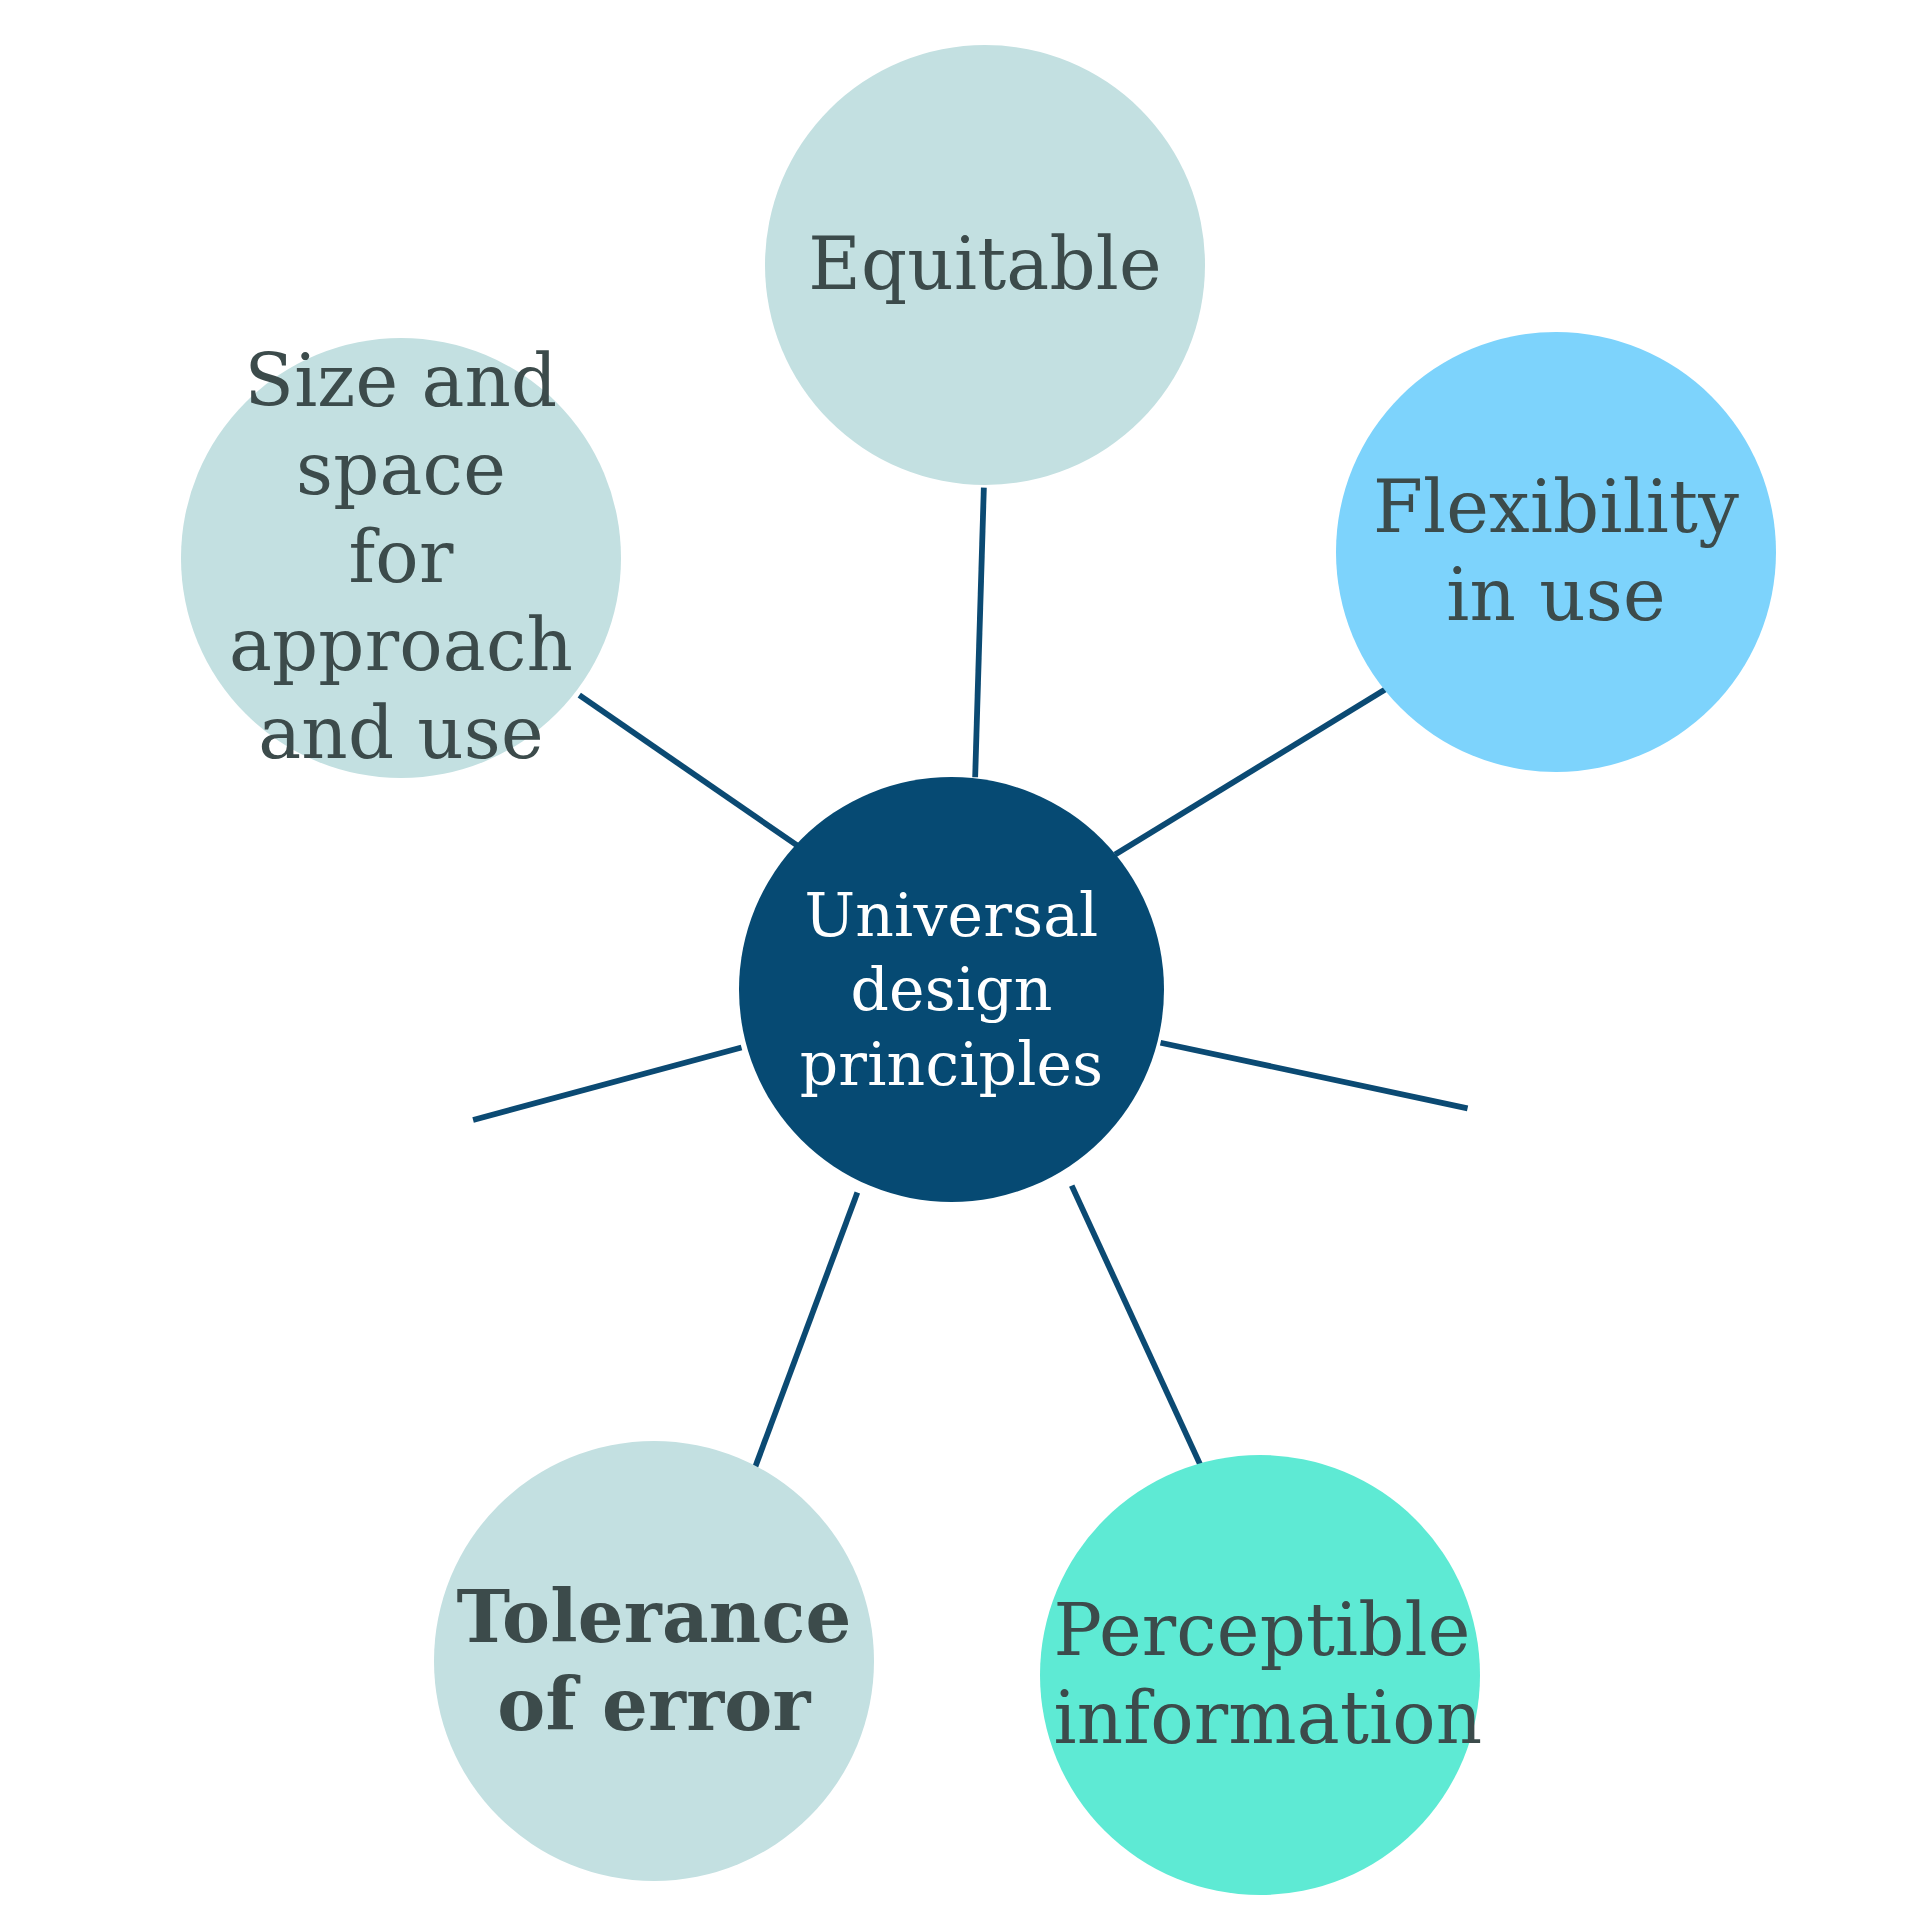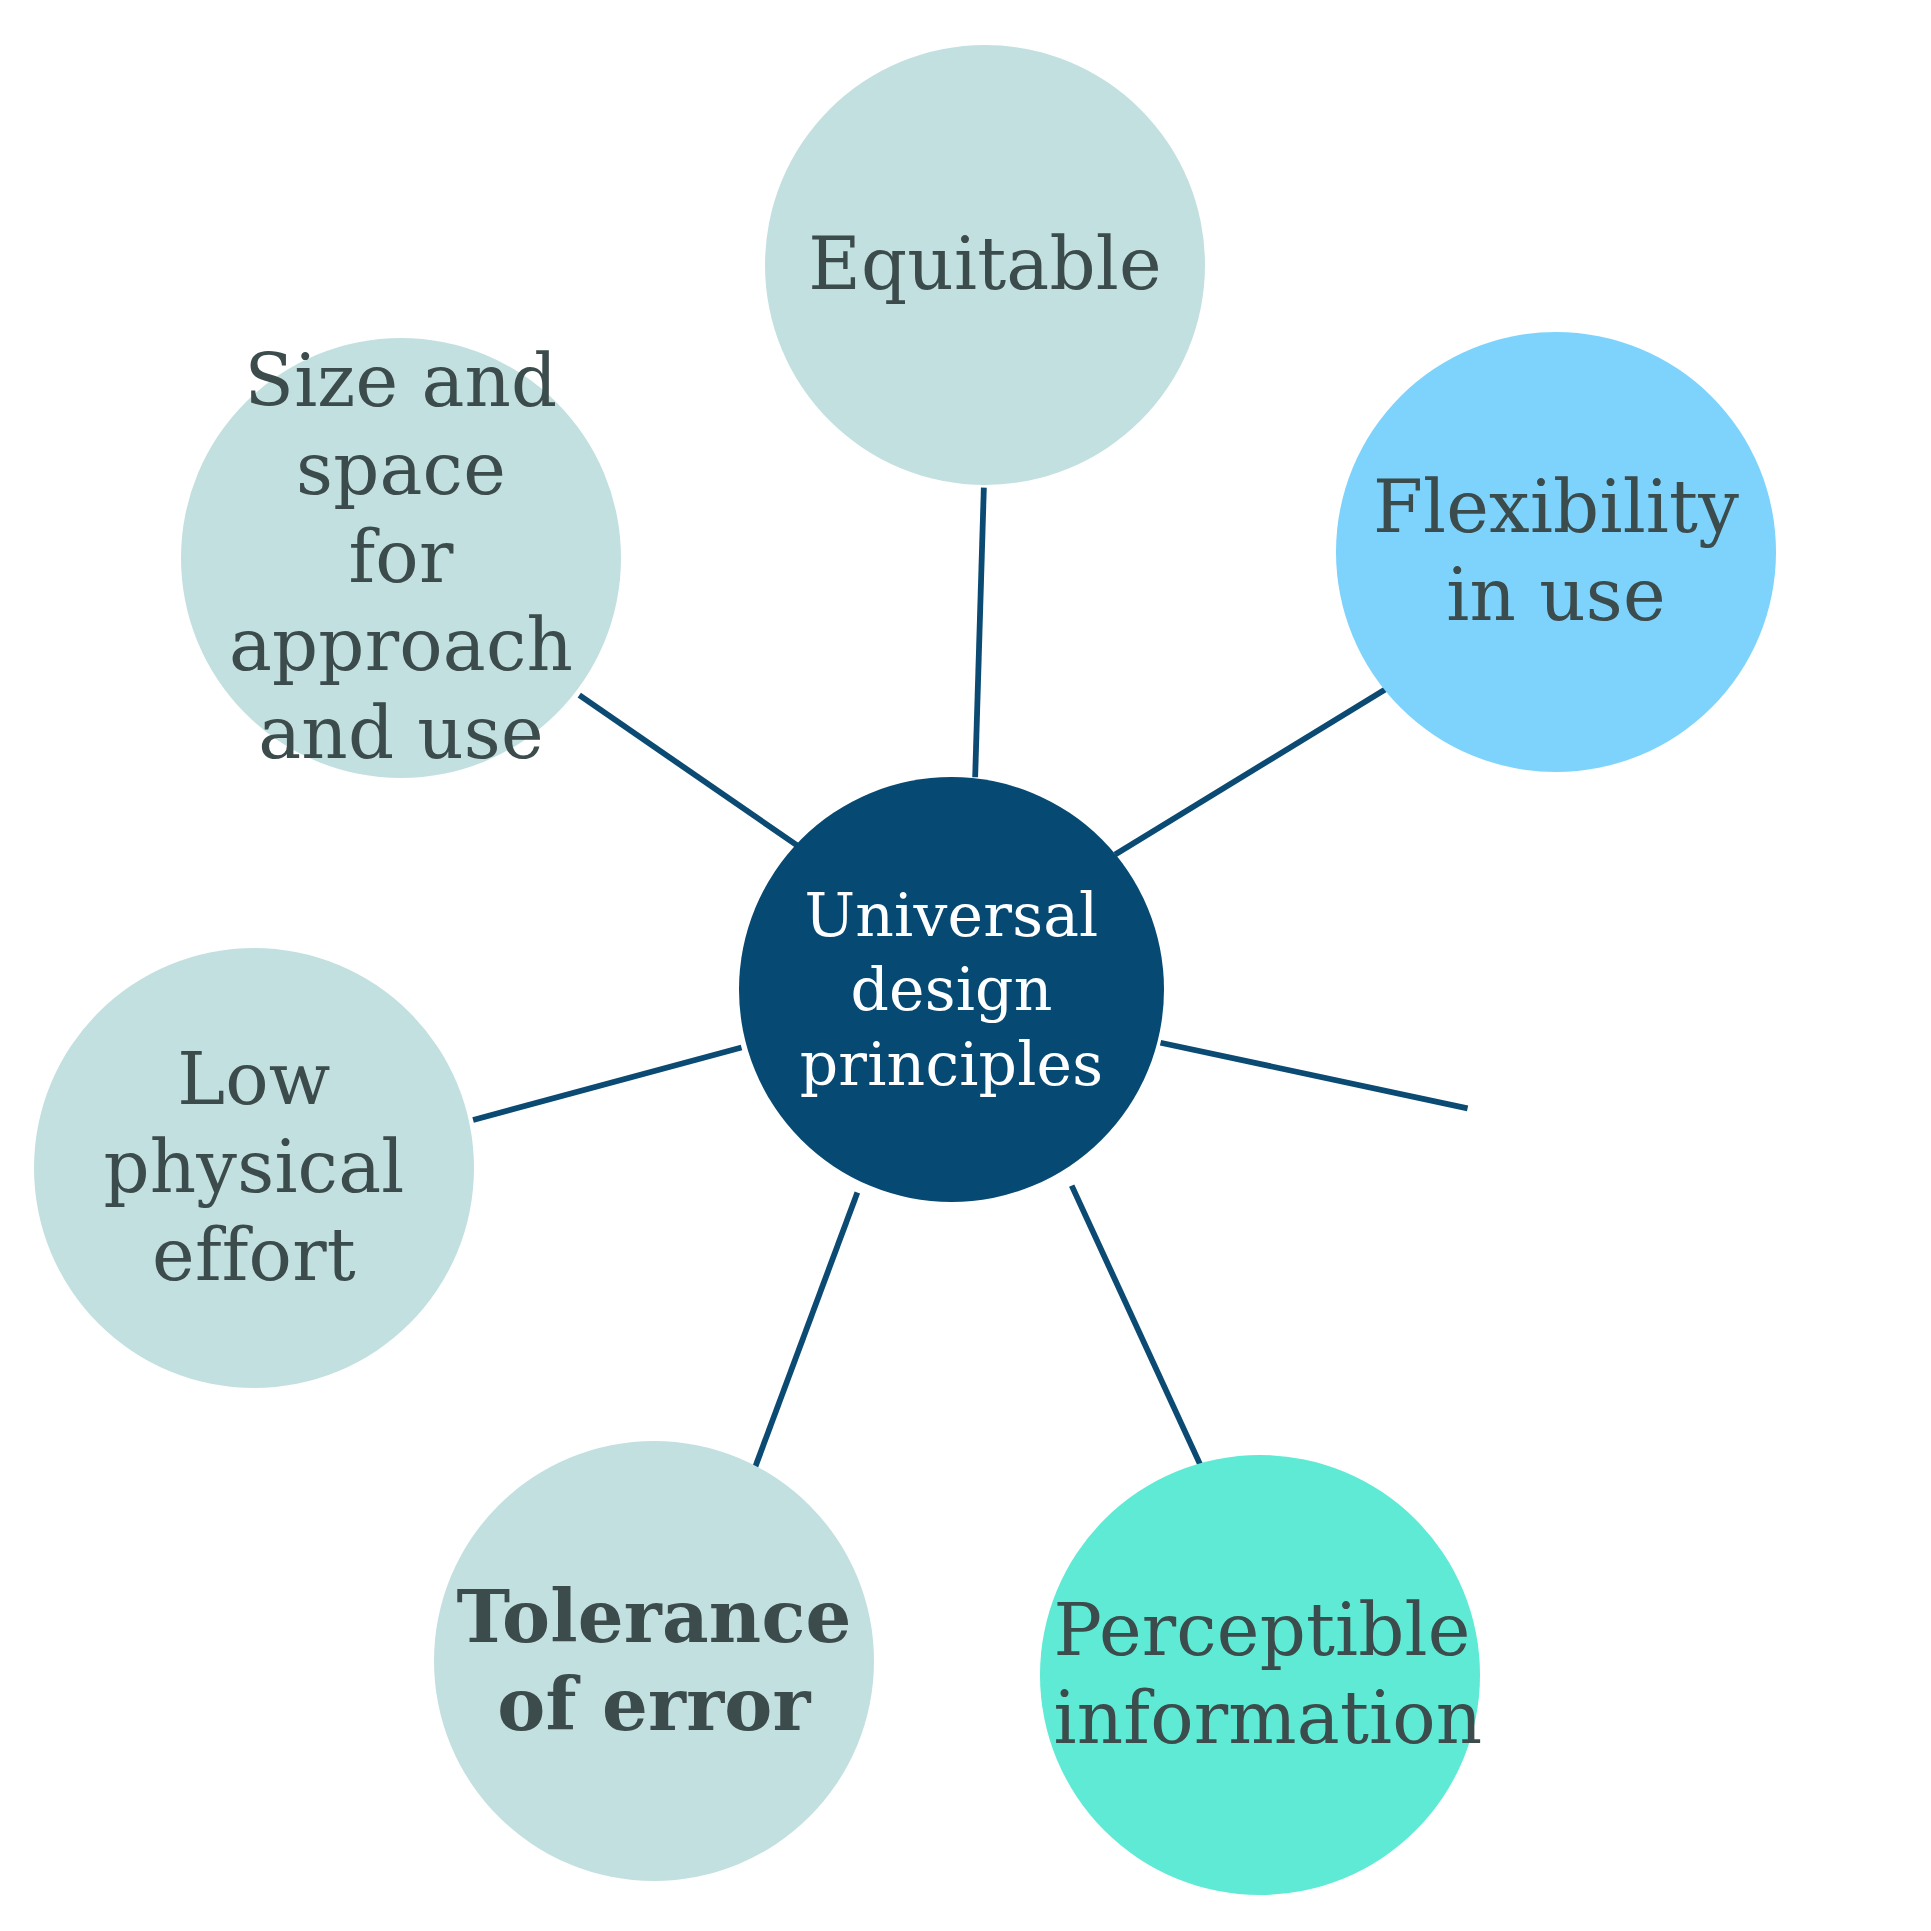--- a/index.html
+++ b/index.html
@@ -90,24 +90,20 @@
   <div class="node satellite" id="node-perceptible-information" style="width: 440px; height: 440px; left: 1040px; top: 1455px; background: #5eead4;">
     <span class="node-label" style="color: rgb(60, 75, 75);">Perceptible
 information</span>
   </div>
 
   <div class="node satellite" id="node-tolerance-of-error" style="width: 440px; height: 440px; left: 434px; top: 1441px; background: rgb(195, 224, 225);">
     <span class="node-label" style="color: rgb(60, 75, 75); font-weight: bold;">Tolerance
 of error</span>
   </div>
 
-  <div class="node satellite" id="node-low-physical-effort" style="width: 440px; height: 440px; left: 34px; top: 948px; background: rgb(195, 224, 225);">
-    <span class="node-label" style="color: rgb(60, 75, 75);">Low physical
-effort</span>
-  </div>
 
   <div class="node satellite" id="node-size-and-space-for-approach-and-use" style="width: 440px; height: 440px; left: 181px; top: 338px; background: rgb(195, 224, 225);">
     <span class="node-label" style="color: rgb(60, 75, 75);">Size and space
 for approach
 and use</span>
   </div>
 
   <div class="node hub" id="node-universal-design-principles" style="width: 425px; height: 425px; left: 739px; top: 777px; background: rgb(6, 74, 115);">
     <span class="node-label" style="color: rgb(255, 255, 255);">Universal
 design

